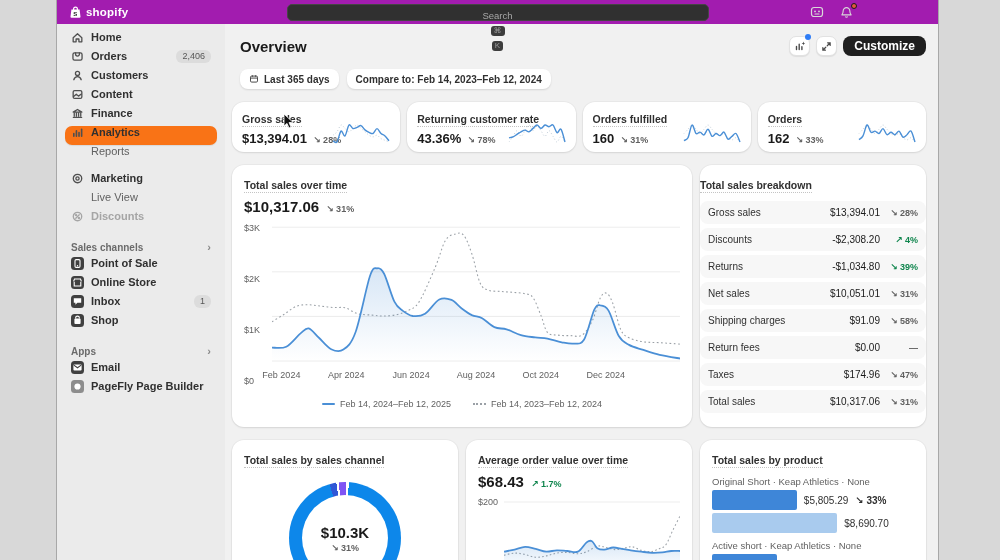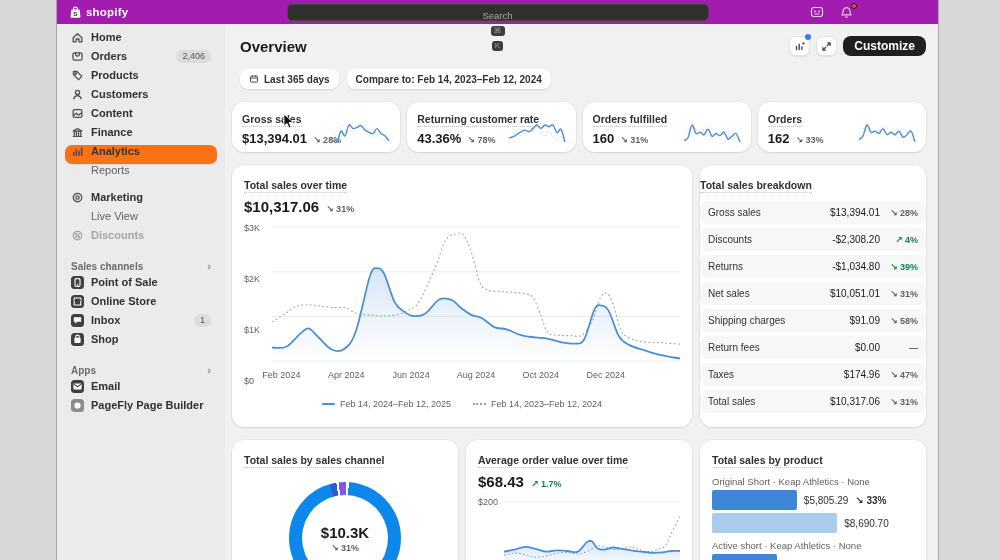--- a/index.html
+++ b/index.html
@@ -160,29 +160,20 @@
               <rect x="1.8" y="2.6" width="8.4" height="6.8" rx="1.5" fill="none" stroke-width="1.2" stroke="#4f4f4f" stroke-linejoin="round" stroke-linecap="round"></rect>
               <path d="M4.2 2.6v1.2a1.8 1.8 0 0 0 3.6 0V2.6" fill="none" stroke-width="1.2" stroke="#4f4f4f" stroke-linejoin="round" stroke-linecap="round"></path>
             </svg>
           </span>
           <span class="lbl">Orders</span>
           <span class="badge">2,406</span>
         </div>
         <div class="nav-item">
           <span class="nav-ico">
             <svg width="13" height="13" viewBox="0 0 12 12">
-              <path d="M2.3 2.3h3.2L10 6.8 7 9.8 2.3 5.3z" fill="none" stroke-width="1.2" stroke="#4f4f4f" stroke-linejoin="round" stroke-linecap="round"></path>
-              <circle cx="4.3" cy="4.3" r=".6" fill="none" stroke-width="1.2" stroke="#4f4f4f" stroke-linejoin="round" stroke-linecap="round"></circle>
-            </svg>
-          </span>
-          <span class="lbl">Products</span>
-        </div>
-        <div class="nav-item">
-          <span class="nav-ico">
-            <svg width="13" height="13" viewBox="0 0 12 12">
               <circle cx="6" cy="4.1" r="1.9" fill="none" stroke-width="1.2" stroke="#4f4f4f" stroke-linejoin="round" stroke-linecap="round"></circle>
               <path d="M2.6 9.9c.5-1.8 1.8-2.8 3.4-2.8s2.9 1 3.4 2.8" fill="none" stroke-width="1.2" stroke="#4f4f4f" stroke-linejoin="round" stroke-linecap="round"></path>
             </svg>
           </span>
           <span class="lbl">Customers</span>
         </div>
         <div class="nav-item">
           <span class="nav-ico">
             <svg width="13" height="13" viewBox="0 0 12 12">
               <rect x="2" y="2.4" width="8" height="7.2" rx="1.4" fill="none" stroke-width="1.2" stroke="#4f4f4f" stroke-linejoin="round" stroke-linecap="round"></rect>

